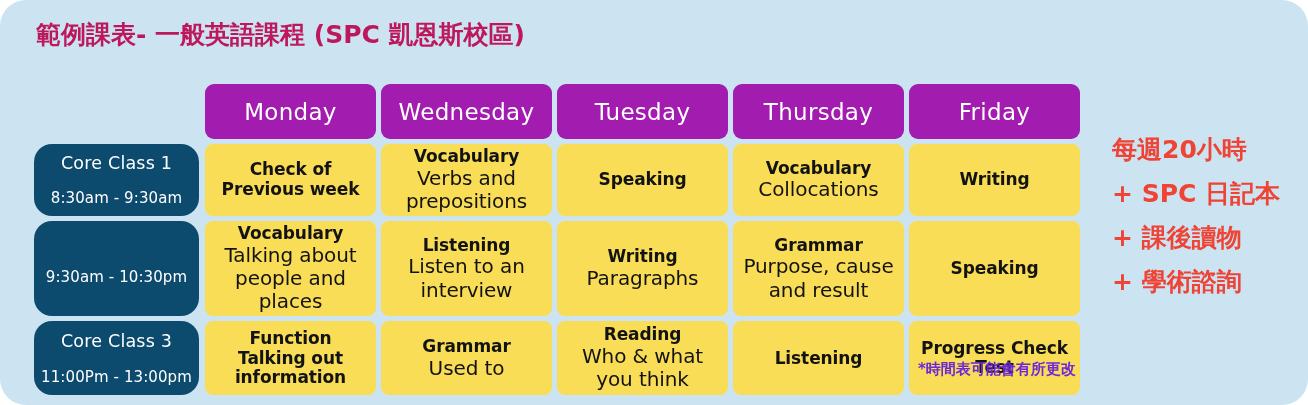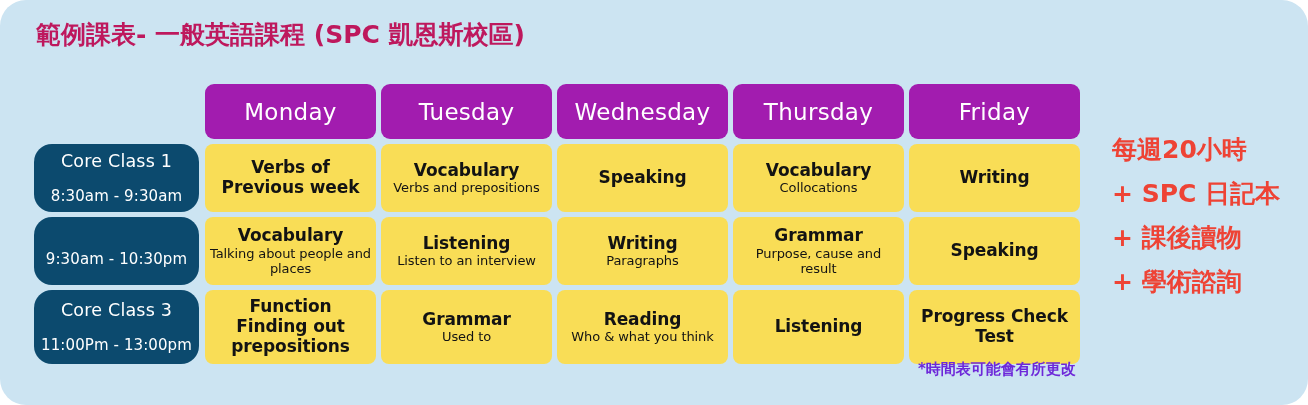--- a/index.html
+++ b/index.html
@@ -125,21 +125,21 @@
     padding: 3px 4px;
     box-sizing: border-box;
   }
   .subject .stitle {
     font-size: 17px;
     font-weight: bold;
     line-height: 1.16;
     letter-spacing: -0.1px;
   }
   .subject .sdesc {
-    font-size: 13px;
+    font-size: 20px;
     font-weight: normal;
     line-height: 1.16;
     letter-spacing: -0.1px;
     text-align: center;
   }
 
   .r1 .subject, .r1 .classchip { min-height: 68px; }
   .r2 .subject, .r2 .classchip { min-height: 68px; }
   .r3 .subject, .r3 .classchip { min-height: 74px; }
 
@@ -179,43 +179,43 @@
   <div id="title">範例課表- 一般英語課程 (SPC 凱恩斯校區)</div>
 
   <div id="grid">
 
     <div class="row headrow">
       <div class="spacer"></div>
       <div class="daycell">
         <div class="dayhead">Monday</div>
       </div>
       <div class="daycell">
+        <div class="dayhead">Wednesday</div>
+      </div>
+      <div class="daycell">
         <div class="dayhead">Tuesday</div>
-      </div>
-      <div class="daycell">
-        <div class="dayhead">Wednesday</div>
       </div>
       <div class="daycell">
         <div class="dayhead">Thursday</div>
       </div>
       <div class="daycell">
         <div class="dayhead">Friday</div>
       </div>
     </div>
 
     <div class="row r1">
       <div class="label-col">
         <div class="classchip">
           <div class="cname">Core Class 1</div>
           <div class="ctime">8:30am - 9:30am</div>
         </div>
       </div>
       <div class="daycell">
         <div class="subject">
-          <div class="stitle">Verbs of</div>
+          <div class="stitle">Check of</div>
           <div class="stitle">Previous week</div>
         </div>
       </div>
       <div class="daycell">
         <div class="subject">
           <div class="stitle">Vocabulary</div>
           <div class="sdesc">Verbs and prepositions</div>
         </div>
       </div>
       <div class="daycell">
@@ -276,21 +276,21 @@
     <div class="row r3">
       <div class="label-col">
         <div class="classchip">
           <div class="cname">Core Class 3</div>
           <div class="ctime">11:00Pm - 13:00pm</div>
         </div>
       </div>
       <div class="daycell">
         <div class="subject">
           <div class="stitle">Function</div>
-          <div class="stitle">Finding out prepositions</div>
+          <div class="stitle">Talking out information</div>
         </div>
       </div>
       <div class="daycell">
         <div class="subject">
           <div class="stitle">Grammar</div>
           <div class="sdesc">Used to</div>
         </div>
       </div>
       <div class="daycell">
         <div class="subject">

